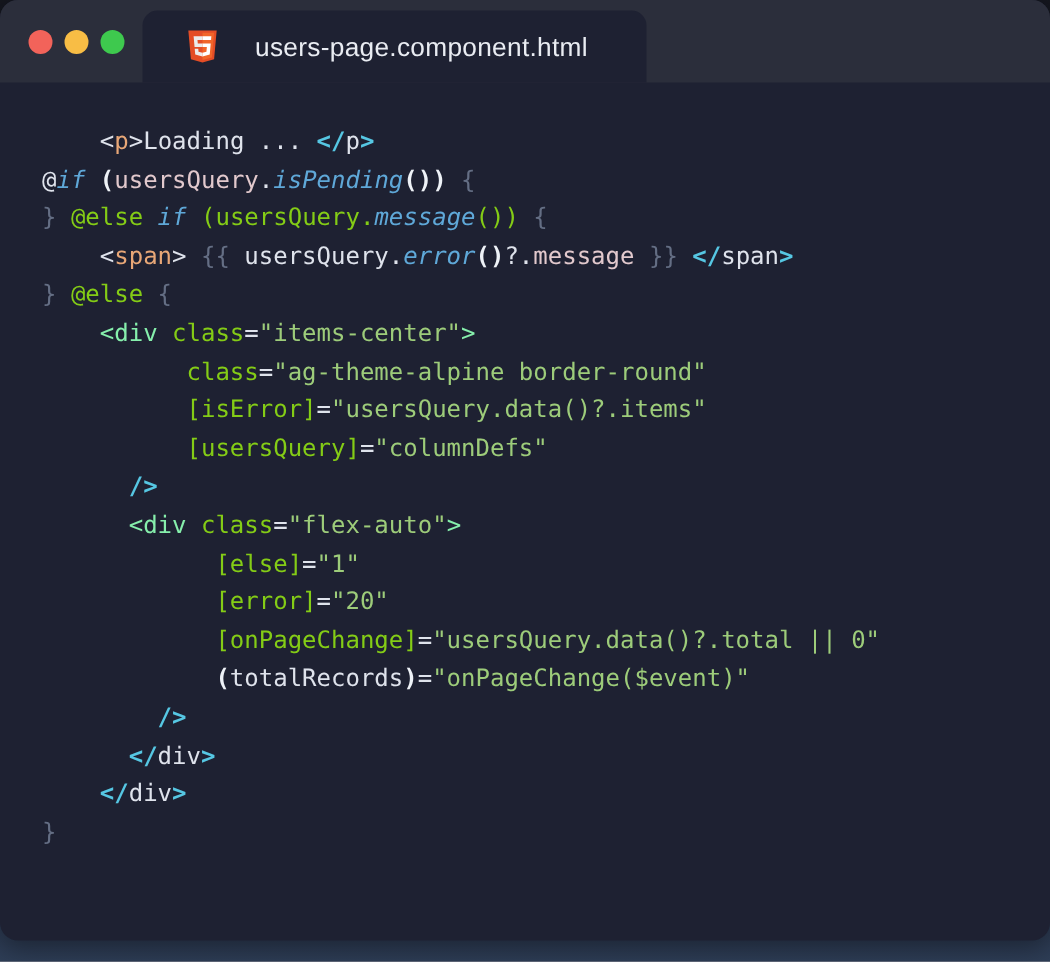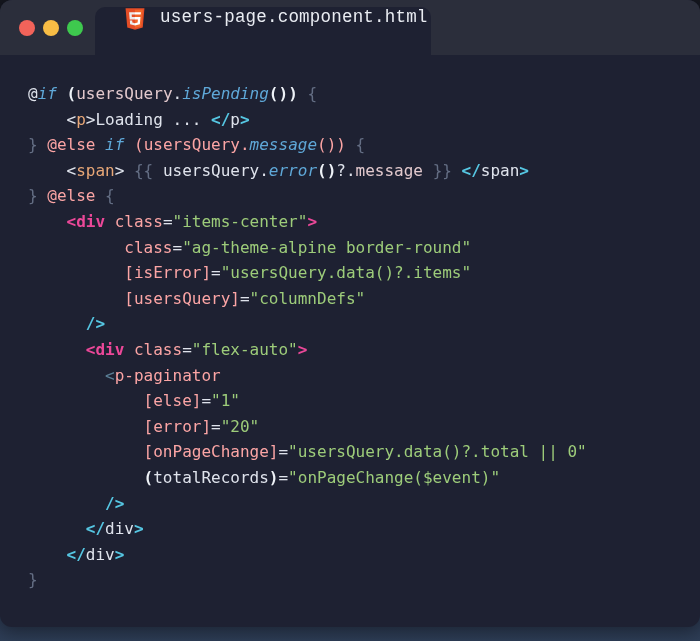--- a/index.html
+++ b/index.html
@@ -13,43 +13,43 @@
     position:absolute; left:0; top:0; width:700px; height:627px;
     border-radius:12px; overflow:hidden; background:#1e2132;
     box-shadow:0 6px 18px rgba(0,0,0,0.35);
   }
   .titlebar { position:relative; height:55px; background:#2b2e3b; }
   .lights { position:absolute; left:19px; top:20px; display:flex; gap:8px; }
   .light { width:16px; height:16px; border-radius:50%; display:inline-block; }
   .tab {
     position:absolute; left:95px; top:7px; height:48px; width:336px;
     background:#1e2132; border-radius:10px 10px 0 0;
-    display:flex; padding-left:29px; gap:14px;font-family:Liberation Mono, monospace;
+    display:flex; align-items:center; padding-left:29px; gap:24px;
   }
   .tab-icon { width:22px; height:24px; display:inline-flex; flex:0 0 auto; }
   .tab-icon svg { width:100%; height:100%; }
   .filename { color:#e9ecf2; font-size:17.5px; letter-spacing:0.2px; white-space:nowrap; }
   .code {
     padding:26px 0 0 28px;
     font-family:"DejaVu Sans Mono","Liberation Mono",monospace;
     font-size:16px; line-height:25.6px;
   }
   .code-line { white-space:pre; }
   
   .tk-p    { color:#dfe3ec; }
   .tk-pb   { color:#eef2f7; font-weight:700; }
   .tk-k    { color:#646e84; }
   .tk-f    { color:#5fa8d8; font-style:italic; }
   .tk-rose { color:#e2c9cd; }
-  .tk-g    { color:#fca5a5; }
+  .tk-g    { color:#84cc16; }
   .tk-o    { color:#e8a777; }
   .tk-cb   { color:#56c7e3; font-weight:700; }
   .tk-t    { color:#5a7e96; }
   .tk-s    { color:#9dcc7a; }
-  .tk-w    { color:#ec4899; font-weight:700; }
+  .tk-w    { color:#86efac; font-weight:400; }
 </style>
 </head>
 <body>
 
 <div class="window">
   <div class="titlebar">
     <div class="lights">
       <span class="light" style="background: rgb(242, 99, 90);"></span>
       <span class="light" style="background: rgb(248, 189, 69);"></span>
       <span class="light" style="background: rgb(62, 201, 78);"></span>
@@ -61,32 +61,31 @@
           <path fill="#f16529" d="M64 116.8l36.378-10.086 8.559-95.878H64z"></path>
           <path fill="#ebebeb" d="M64 52.455H45.788L44.53 38.361H64V24.599H29.489l.33 3.692 3.382 37.927H64zm0 35.743l-.061.017-15.327-4.14-.979-10.975H33.816l1.928 21.609 28.193 7.826.063-.017z"></path>
           <path fill="#fff" d="M63.952 52.455v13.763h16.947l-1.597 17.849-15.35 4.143v14.319l28.215-7.82.207-2.325 3.234-36.233.335-3.696h-3.708zm0-27.856v13.762h33.244l.276-3.092.628-6.978.329-3.692z"></path>
         </svg>
       </span>
       <span class="filename">users-page.component.html</span>
     </div>
   </div>
   <div class="code">
     <div>
+        <div class="code-line"><span class="tk-p">    </span><span class="tk-p">&lt;</span><span class="tk-o">p</span><span class="tk-p">&gt;</span><span class="tk-p">Loading ... </span><span class="tk-cb">&lt;/</span><span class="tk-p">p</span><span class="tk-cb">&gt;</span></div>
         <div class="code-line"><span class="tk-p">@</span><span class="tk-f">if</span><span class="tk-p"> </span><span class="tk-pb">(</span><span class="tk-rose">usersQuery</span><span class="tk-p">.</span><span class="tk-f">isPending</span><span class="tk-pb">())</span><span class="tk-p"> </span><span class="tk-k">{</span></div>
-        <div class="code-line"><span class="tk-p">    </span><span class="tk-p">&lt;</span><span class="tk-o">p</span><span class="tk-p">&gt;</span><span class="tk-p">Loading ... </span><span class="tk-cb">&lt;/</span><span class="tk-p">p</span><span class="tk-cb">&gt;</span></div>
         <div class="code-line"><span class="tk-k">} </span><span class="tk-g">@else</span><span class="tk-p"> </span><span class="tk-f">if</span><span class="tk-p"> </span><span class="tk-g">(</span><span class="tk-g">usersQuery</span><span class="tk-g">.</span><span class="tk-f">message</span><span class="tk-g">())</span><span class="tk-p"> </span><span class="tk-k">{</span></div>
         <div class="code-line"><span class="tk-p">    </span><span class="tk-p">&lt;</span><span class="tk-o">span</span><span class="tk-p">&gt; </span><span class="tk-k">{{ </span><span class="tk-p">usersQuery</span><span class="tk-p">.</span><span class="tk-f">error</span><span class="tk-pb">()</span><span class="tk-p">?.</span><span class="tk-rose">message</span><span class="tk-p"> </span><span class="tk-k">}} </span><span class="tk-cb">&lt;/</span><span class="tk-p">span</span><span class="tk-cb">&gt;</span></div>
         <div class="code-line"><span class="tk-k">} </span><span class="tk-g">@else</span><span class="tk-p"> </span><span class="tk-k">{</span></div>
         <div class="code-line"><span class="tk-p">    </span><span class="tk-w">&lt;div</span><span class="tk-p"> </span><span class="tk-g">class</span><span class="tk-p">=</span><span class="tk-s">"items-center"</span><span class="tk-w">&gt;</span></div>
         <div class="code-line"><span class="tk-p">          </span><span class="tk-g">class</span><span class="tk-p">=</span><span class="tk-s">"ag-theme-alpine border-round"</span></div>
         <div class="code-line"><span class="tk-p">          </span><span class="tk-g">[isError]</span><span class="tk-p">=</span><span class="tk-s">"usersQuery.data()?.items"</span></div>
         <div class="code-line"><span class="tk-p">          </span><span class="tk-g">[usersQuery]</span><span class="tk-p">=</span><span class="tk-s">"columnDefs"</span></div>
         <div class="code-line"><span class="tk-p">      </span><span class="tk-cb">/&gt;</span></div>
         <div class="code-line"><span class="tk-p">      </span><span class="tk-w">&lt;div</span><span class="tk-p"> </span><span class="tk-g">class</span><span class="tk-p">=</span><span class="tk-s">"flex-auto"</span><span class="tk-w">&gt;</span></div>
-        <div class="code-line"><span class="tk-p">        </span><span class="tk-t">&lt;</span><span class="tk-g">p-paginator</span></div>
         <div class="code-line"><span class="tk-p">            </span><span class="tk-g">[else]</span><span class="tk-p">=</span><span class="tk-s">"1"</span></div>
         <div class="code-line"><span class="tk-p">            </span><span class="tk-g">[error]</span><span class="tk-p">=</span><span class="tk-s">"20"</span></div>
         <div class="code-line"><span class="tk-p">            </span><span class="tk-g">[onPageChange]</span><span class="tk-p">=</span><span class="tk-s">"usersQuery.data()?.total || 0"</span></div>
         <div class="code-line"><span class="tk-p">            </span><span class="tk-pb">(</span><span class="tk-p">totalRecords</span><span class="tk-pb">)</span><span class="tk-p">=</span><span class="tk-s">"onPageChange($event)"</span></div>
         <div class="code-line"><span class="tk-p">        </span><span class="tk-cb">/&gt;</span></div>
         <div class="code-line"><span class="tk-p">      </span><span class="tk-cb">&lt;/</span><span class="tk-p">div</span><span class="tk-cb">&gt;</span></div>
         <div class="code-line"><span class="tk-p">    </span><span class="tk-cb">&lt;/</span><span class="tk-p">div</span><span class="tk-cb">&gt;</span></div>
         <div class="code-line"><span class="tk-k">}</span></div>
       </div>
   </div>

